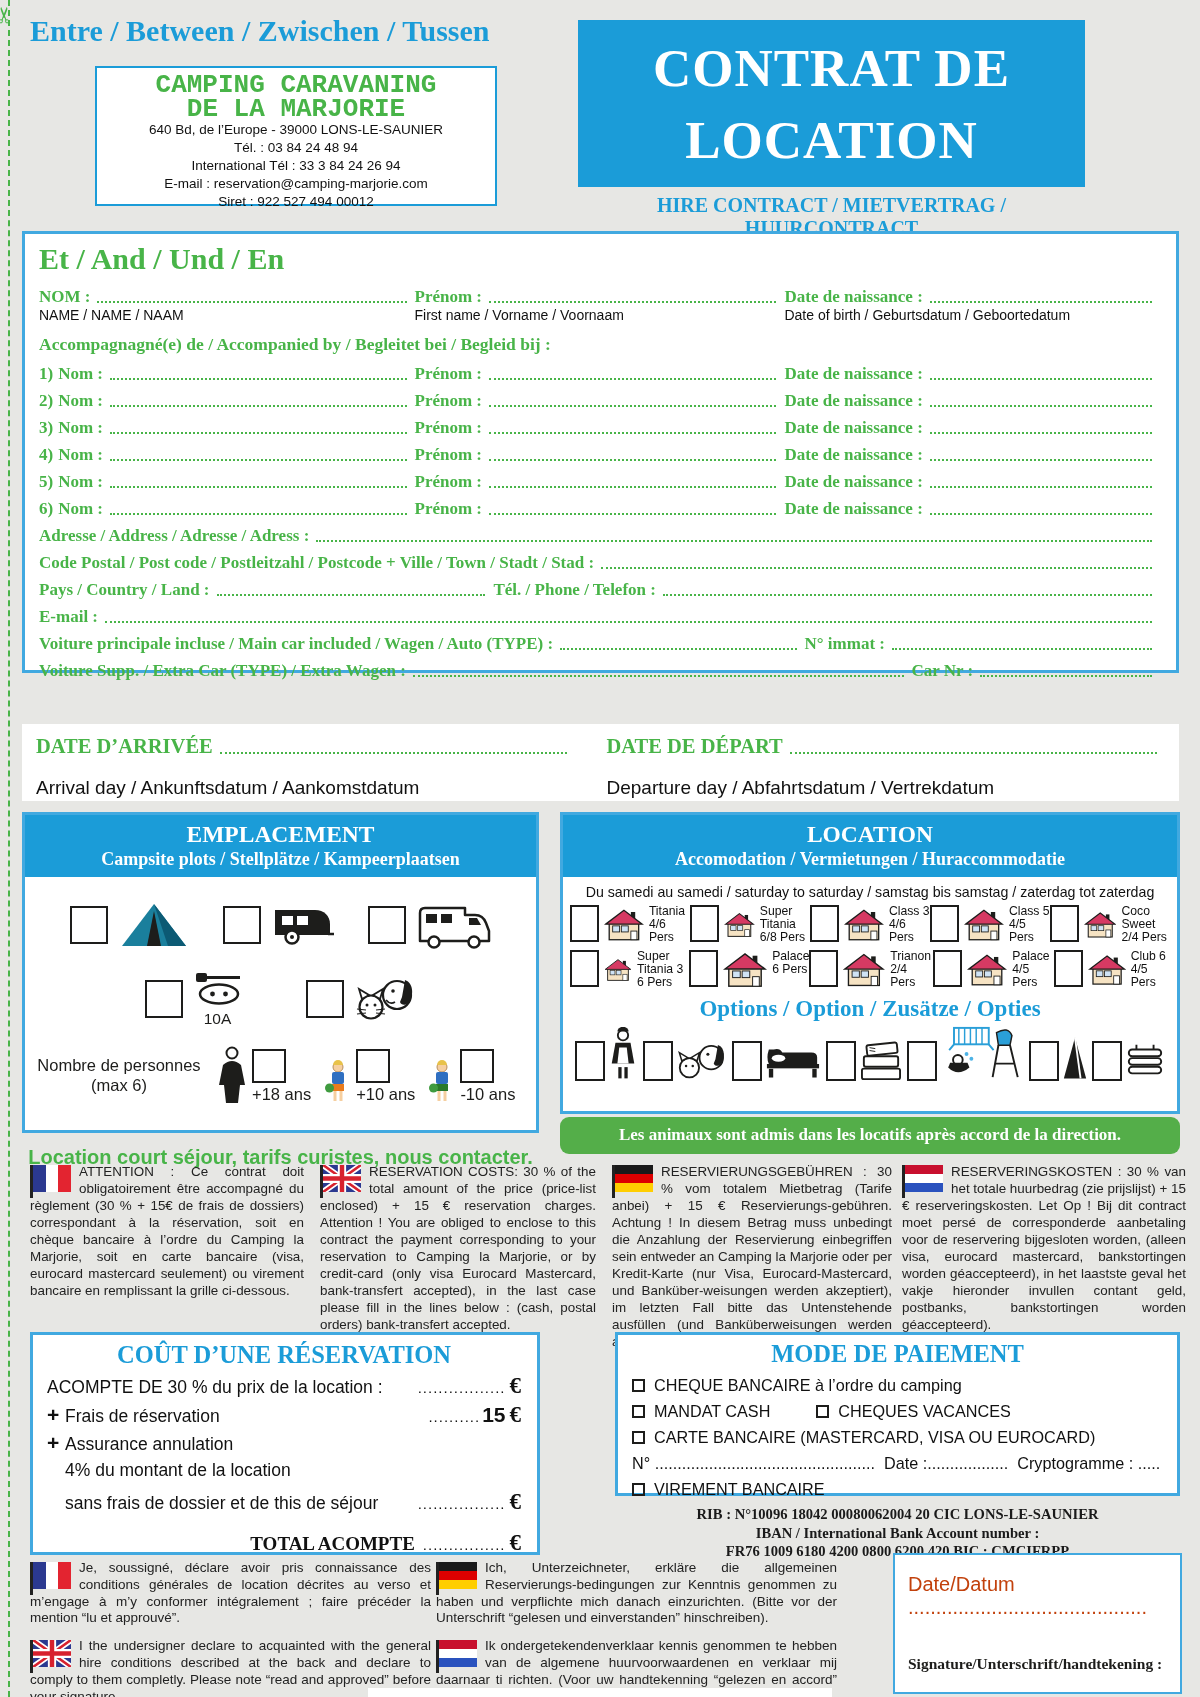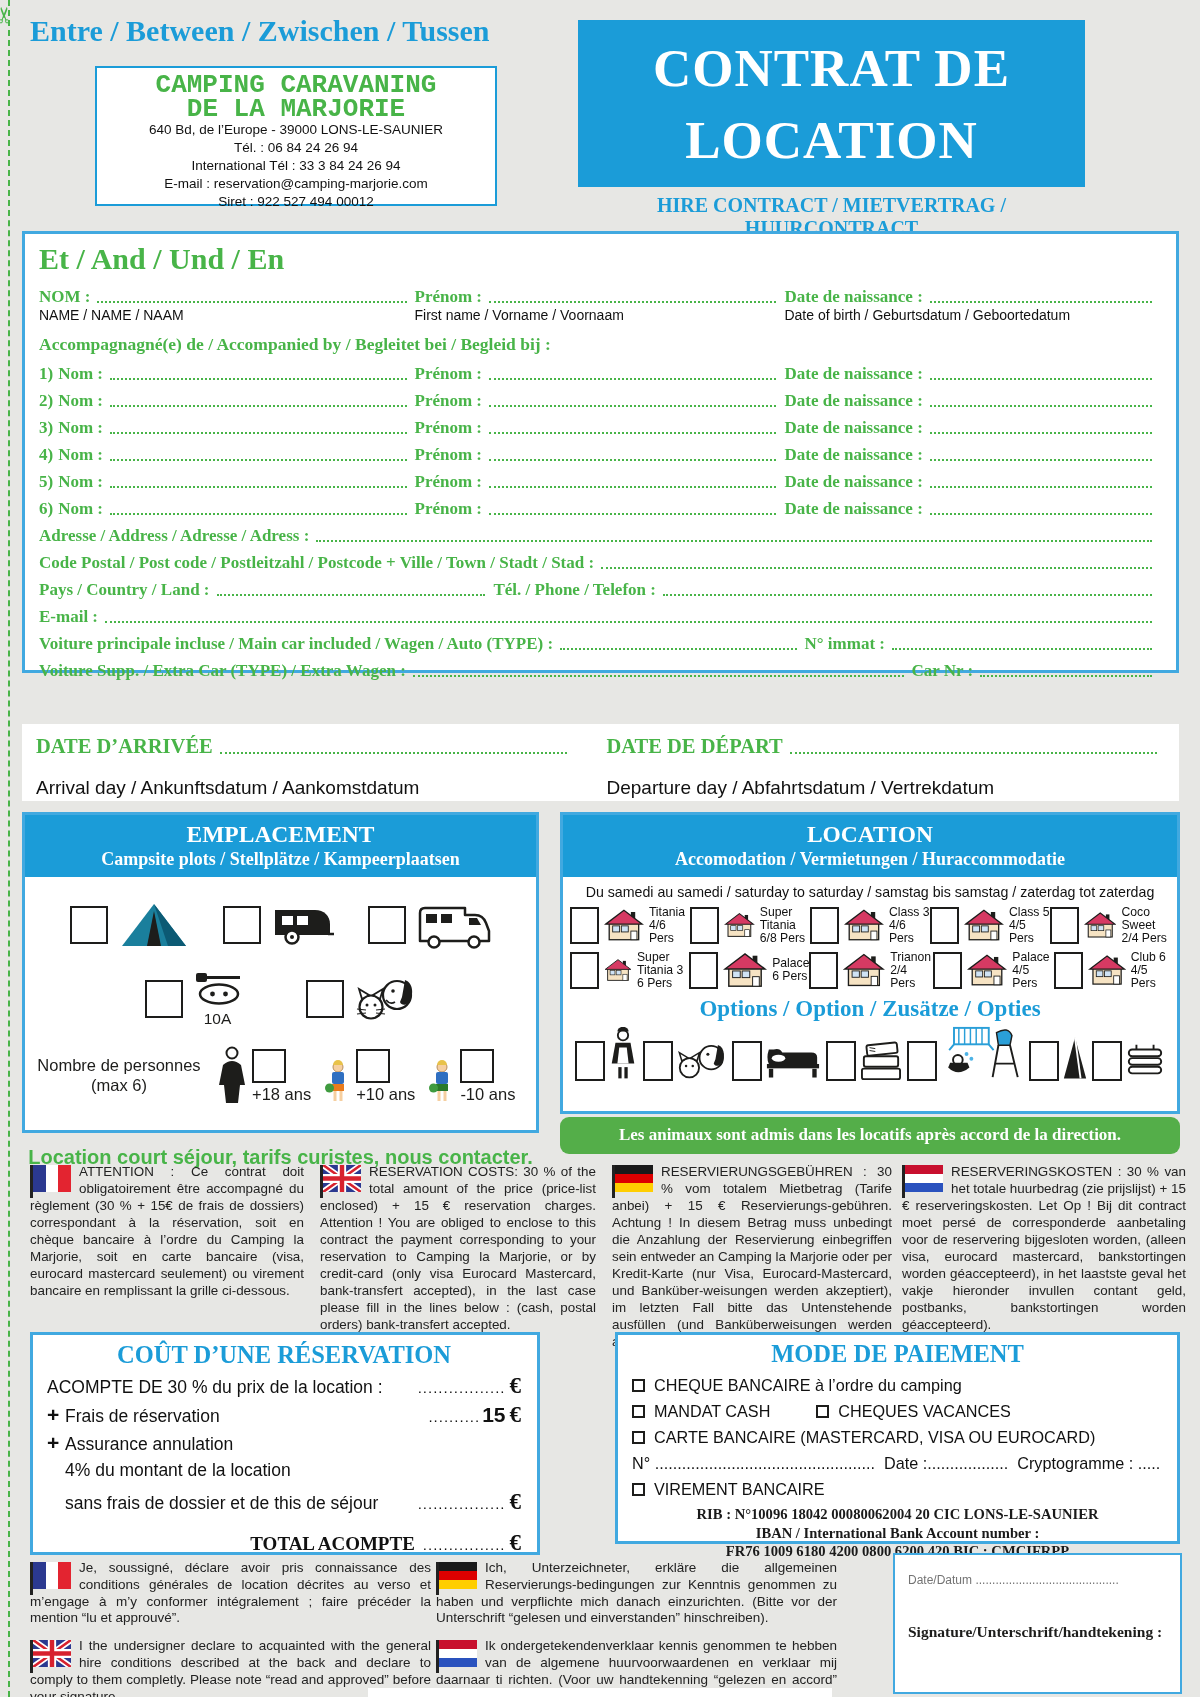--- a/index.html
+++ b/index.html
@@ -75,21 +75,21 @@
   .persons-label { font-size:16.5px; line-height:20px; text-align:center; width:168px; align-self:center; }
   .age-group { display:flex; align-items:flex-end; gap:5px; margin-left:14px; }
   .age-col { display:flex; flex-direction:column; }
   .age-label { font-size:16.5px; margin-top:2px; white-space:nowrap; }
 
   .short-stay { position:absolute; left:22px; top:1146px; width:517px; text-align:center;
                 font-family:Liberation Sans, sans-serif; font-weight:bold; font-size:20px; color:#48b448; }
 
   .period { font-size:14.2px; text-align:center; margin:7px 4px 1px; color:#111; }
   .acc-row { display:flex; padding:0 7px; margin-top:5px; }
-  .acc { flex:1; display:flex; align-items:center; gap:5px; }
+  .acc { flex:1; display:flex; gap:5px; }
   .acc-label { font-size:12.2px; line-height:13px; color:#111; }
   .acc-label span { display:block; }
   .options-heading { font-family:"Liberation Serif",serif; font-weight:bold; font-size:23px;
                      color:#1b9cd8; text-align:center; margin-top:6px; }
   .lopt-row { display:flex; justify-content:space-between; align-items:flex-end; padding:0 12px; margin-top:3px; }
   .lopt { display:flex; align-items:flex-end; gap:3px; }
 
   .pets-banner { position:absolute; left:560px; top:1117px; width:620px; height:37px; background:#54ae49;
                  border-radius:9px; color:#fff; text-align:center; line-height:36px;
                  font-family:"Liberation Serif",serif; font-weight:bold; font-size:17px; }
@@ -115,54 +115,54 @@
   .cost-row { display:flex; align-items:baseline; font-size:17.5px; min-height:29px; color:#111; }
   .plus { font-size:21px; font-weight:bold; width:18px; }
   .indent { width:18px; }
   .cost-fill { flex:1; }
   .cost-dots { font-size:15px; letter-spacing:1px; }
   .euro { font-family:"Liberation Serif",serif; font-weight:bold; font-size:23px; margin-left:4px; }
   .fee-val { font-weight:bold; font-size:21px; margin-left:2px; }
   .total-row { justify-content:flex-end; margin-top:12px; align-items:baseline; }
   .total-label { font-family:"Liberation Serif",serif; font-weight:bold; font-size:19px; margin-right:8px; }
 
-  .pay-box { position:absolute; left:615px; top:1332px; width:565px; height:212px; background:#fff;
+  .pay-box { position:absolute; left:615px; top:1332px; width:565px; height:164px; background:#fff;
              border:3px solid #41a9e0; padding:5px 14px 0; }
   .pay-row { display:flex; align-items:center; font-size:16.2px; min-height:26px; color:#111; }
   .sq { width:13px; height:13px; border:2px solid #1d1d1b; flex:none; margin-right:9px; }
   .sq2 { margin-left:46px; }
   .card-line { font-size:16.2px; min-height:26px; display:flex; align-items:center; color:#111; }
   .rib { text-align:center; font-family:"Liberation Serif",serif; font-weight:bold;
          font-size:14.6px; line-height:18.5px; color:#1a1a1a; margin-top:3px; }
 
   
   .decl { position:absolute; top:1560px; font-size:13.5px; line-height:16.8px; text-align:justify; color:#222; }
   .decl-left { left:30px; width:401px; }
   .decl-mid  { left:436px; width:401px; }
   .decl p { margin-bottom:11px; }
   .sig-box { position:absolute; left:893px; top:1553px; width:289px; height:141px; background:#fff;
              border:2px solid #41a9e0; padding:18px 13px 0; }
-  .sig-date { font-size:12px; color:#737373; }
+  .sig-date { font-size:20px; color:#c2410c; }
   .sig-label { font-family:"Liberation Serif",serif; font-weight:bold; font-size:15.5px; margin-top:36px; }
   .bottom-sliver { position:absolute; left:368px; top:1688px; width:464px; height:9px; background:#fff; }
 </style>
 </head>
 <body>
 
 <div class="cutline">
   <span class="scissors">✂</span>
 </div>
 
 <div class="between-heading">Entre / Between / Zwischen / Tussen</div>
 
 <div class="camping-box">
   <div class="camp-name">CAMPING CARAVANING</div>
   <div class="camp-name">DE LA MARJORIE</div>
   <div class="camp-line">640 Bd, de l’Europe - 39000 LONS-LE-SAUNIER</div>
-  <div class="camp-line">Tél. : 06 84 24 26 94</div>
+  <div class="camp-line">Tél. : 03 84 24 48 94</div>
   <div class="camp-line">International Tél : 33 3 84 24 26 94</div>
   <div class="camp-line">E-mail : reservation@camping-marjorie.com</div>
   <div class="camp-line">Siret : 922 527 494 00012</div>
 </div>
 
 <div class="title-box">
   <div>CONTRAT DE</div>
   <div>LOCATION</div>
 </div>
 <div class="title-sub">HIRE CONTRACT / MIETVERTRAG / HUURCONTRACT</div>

